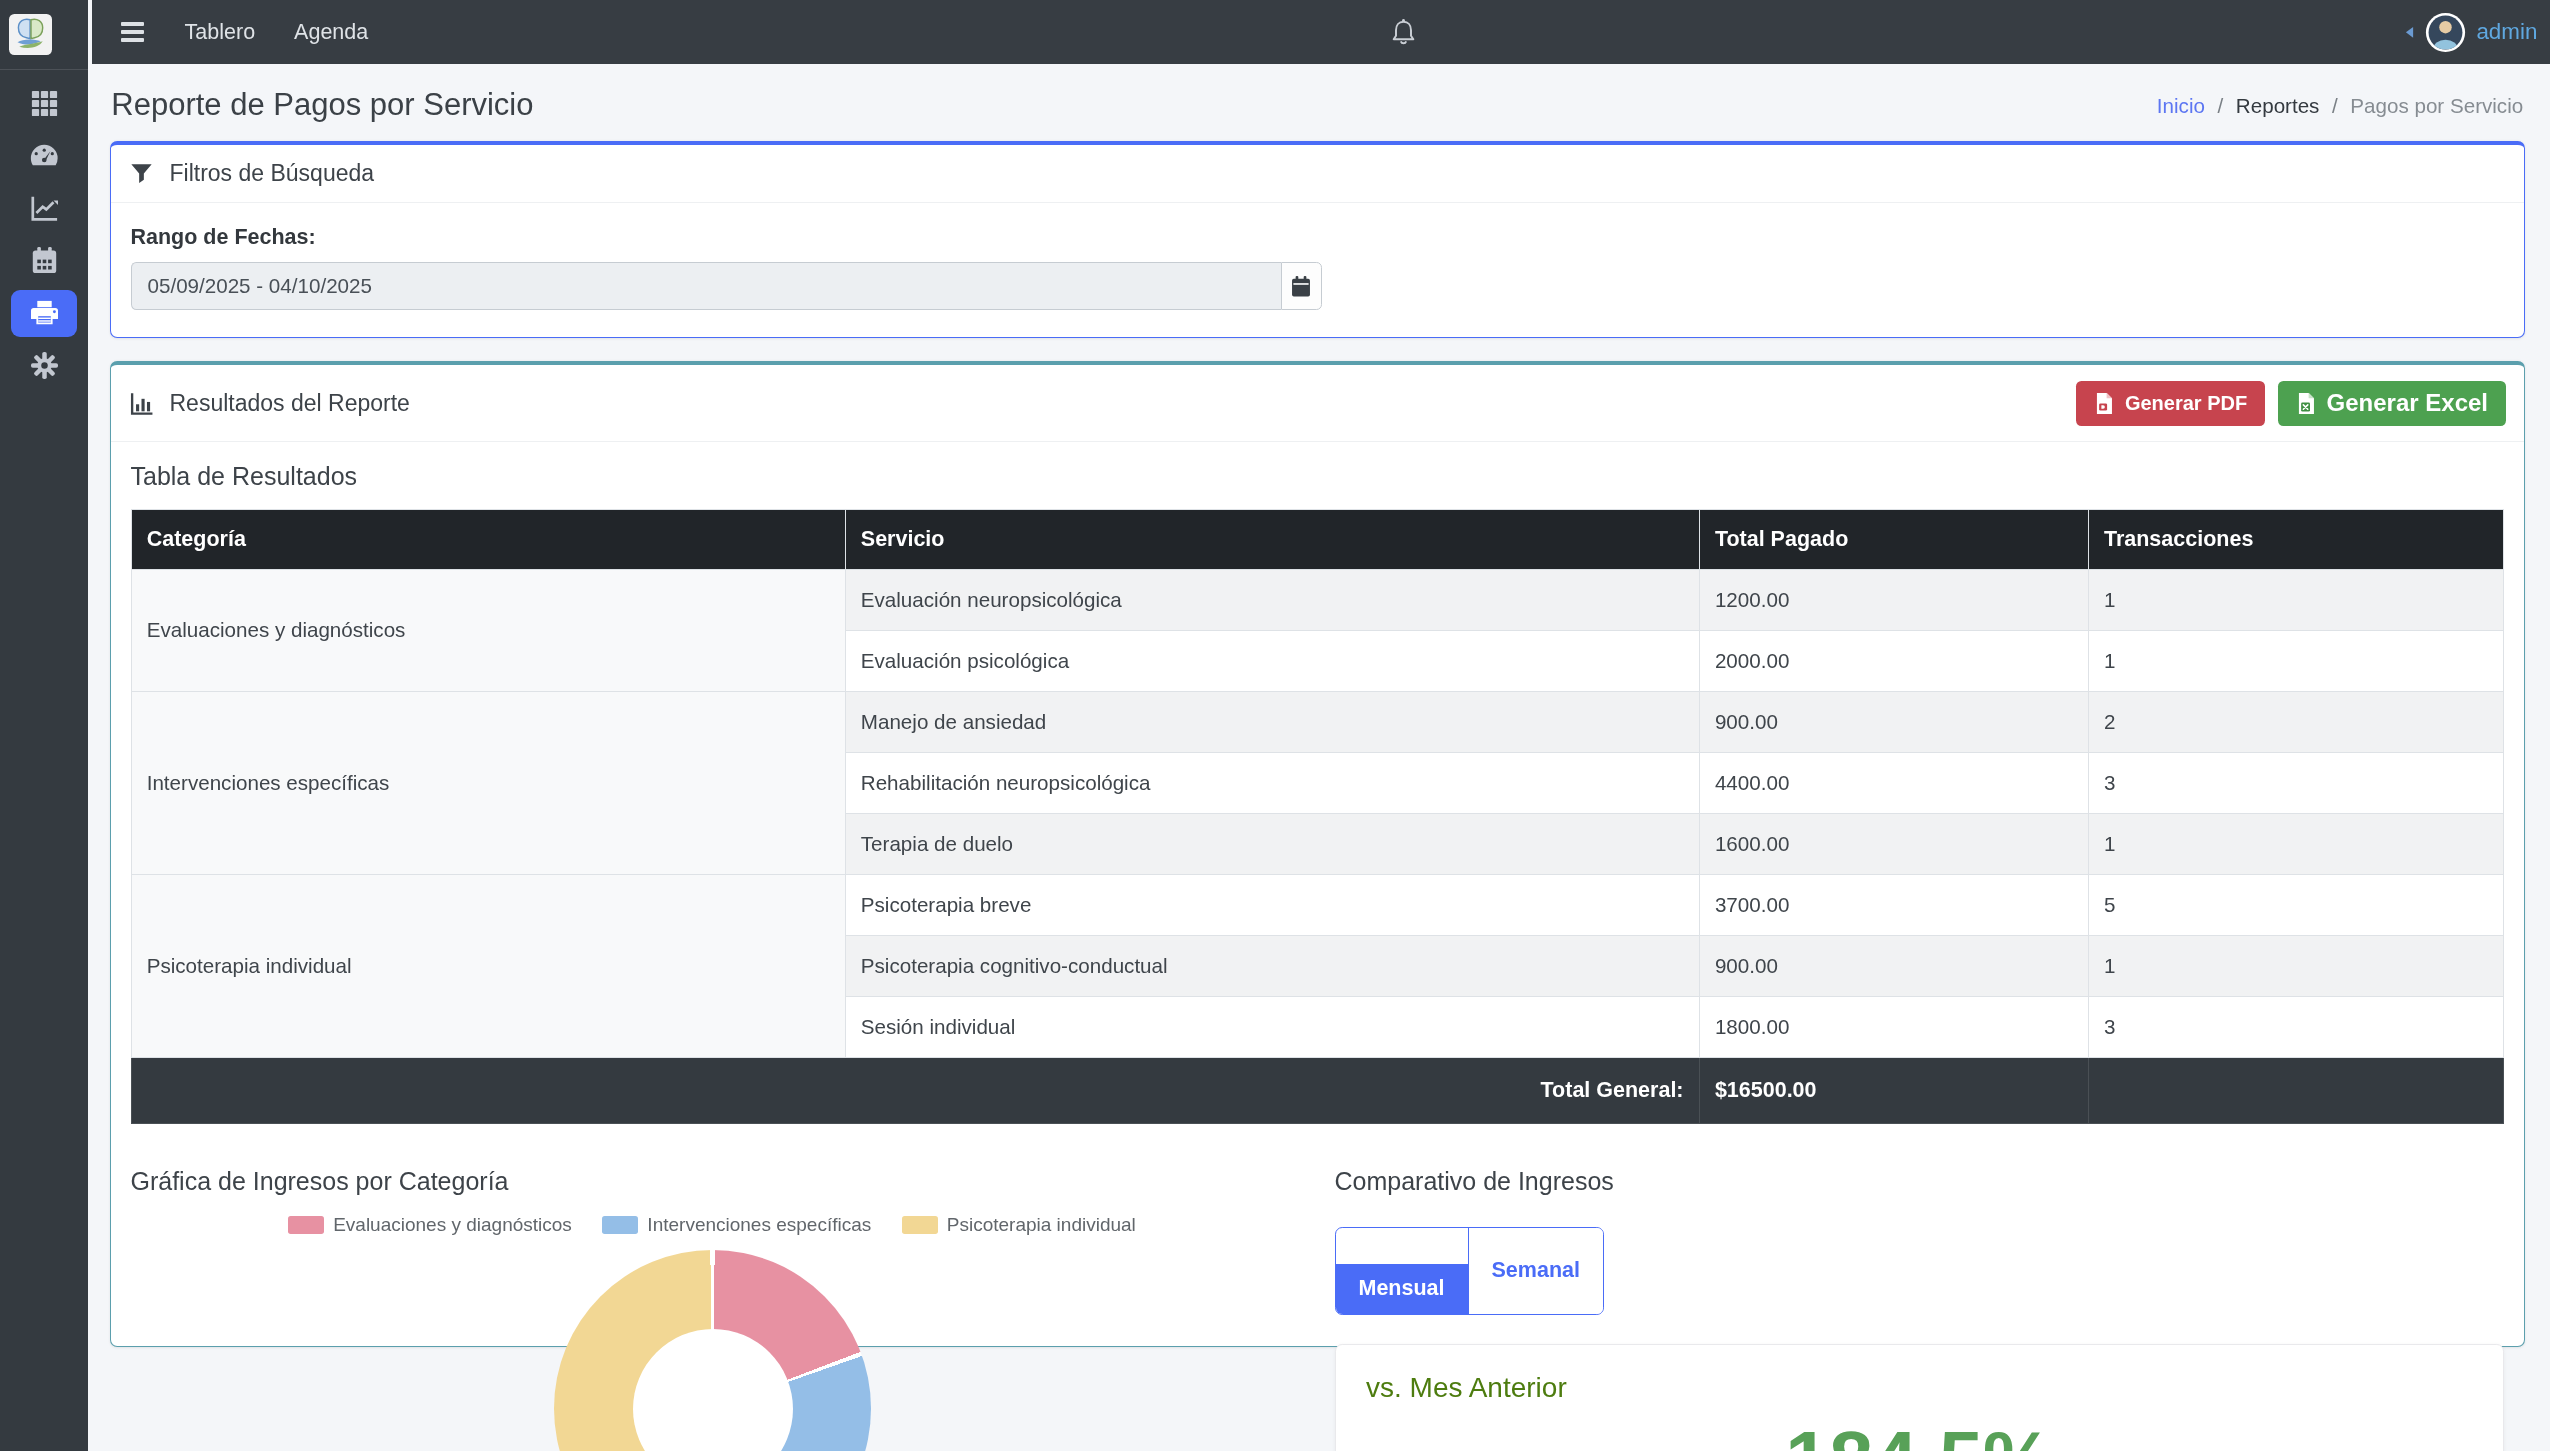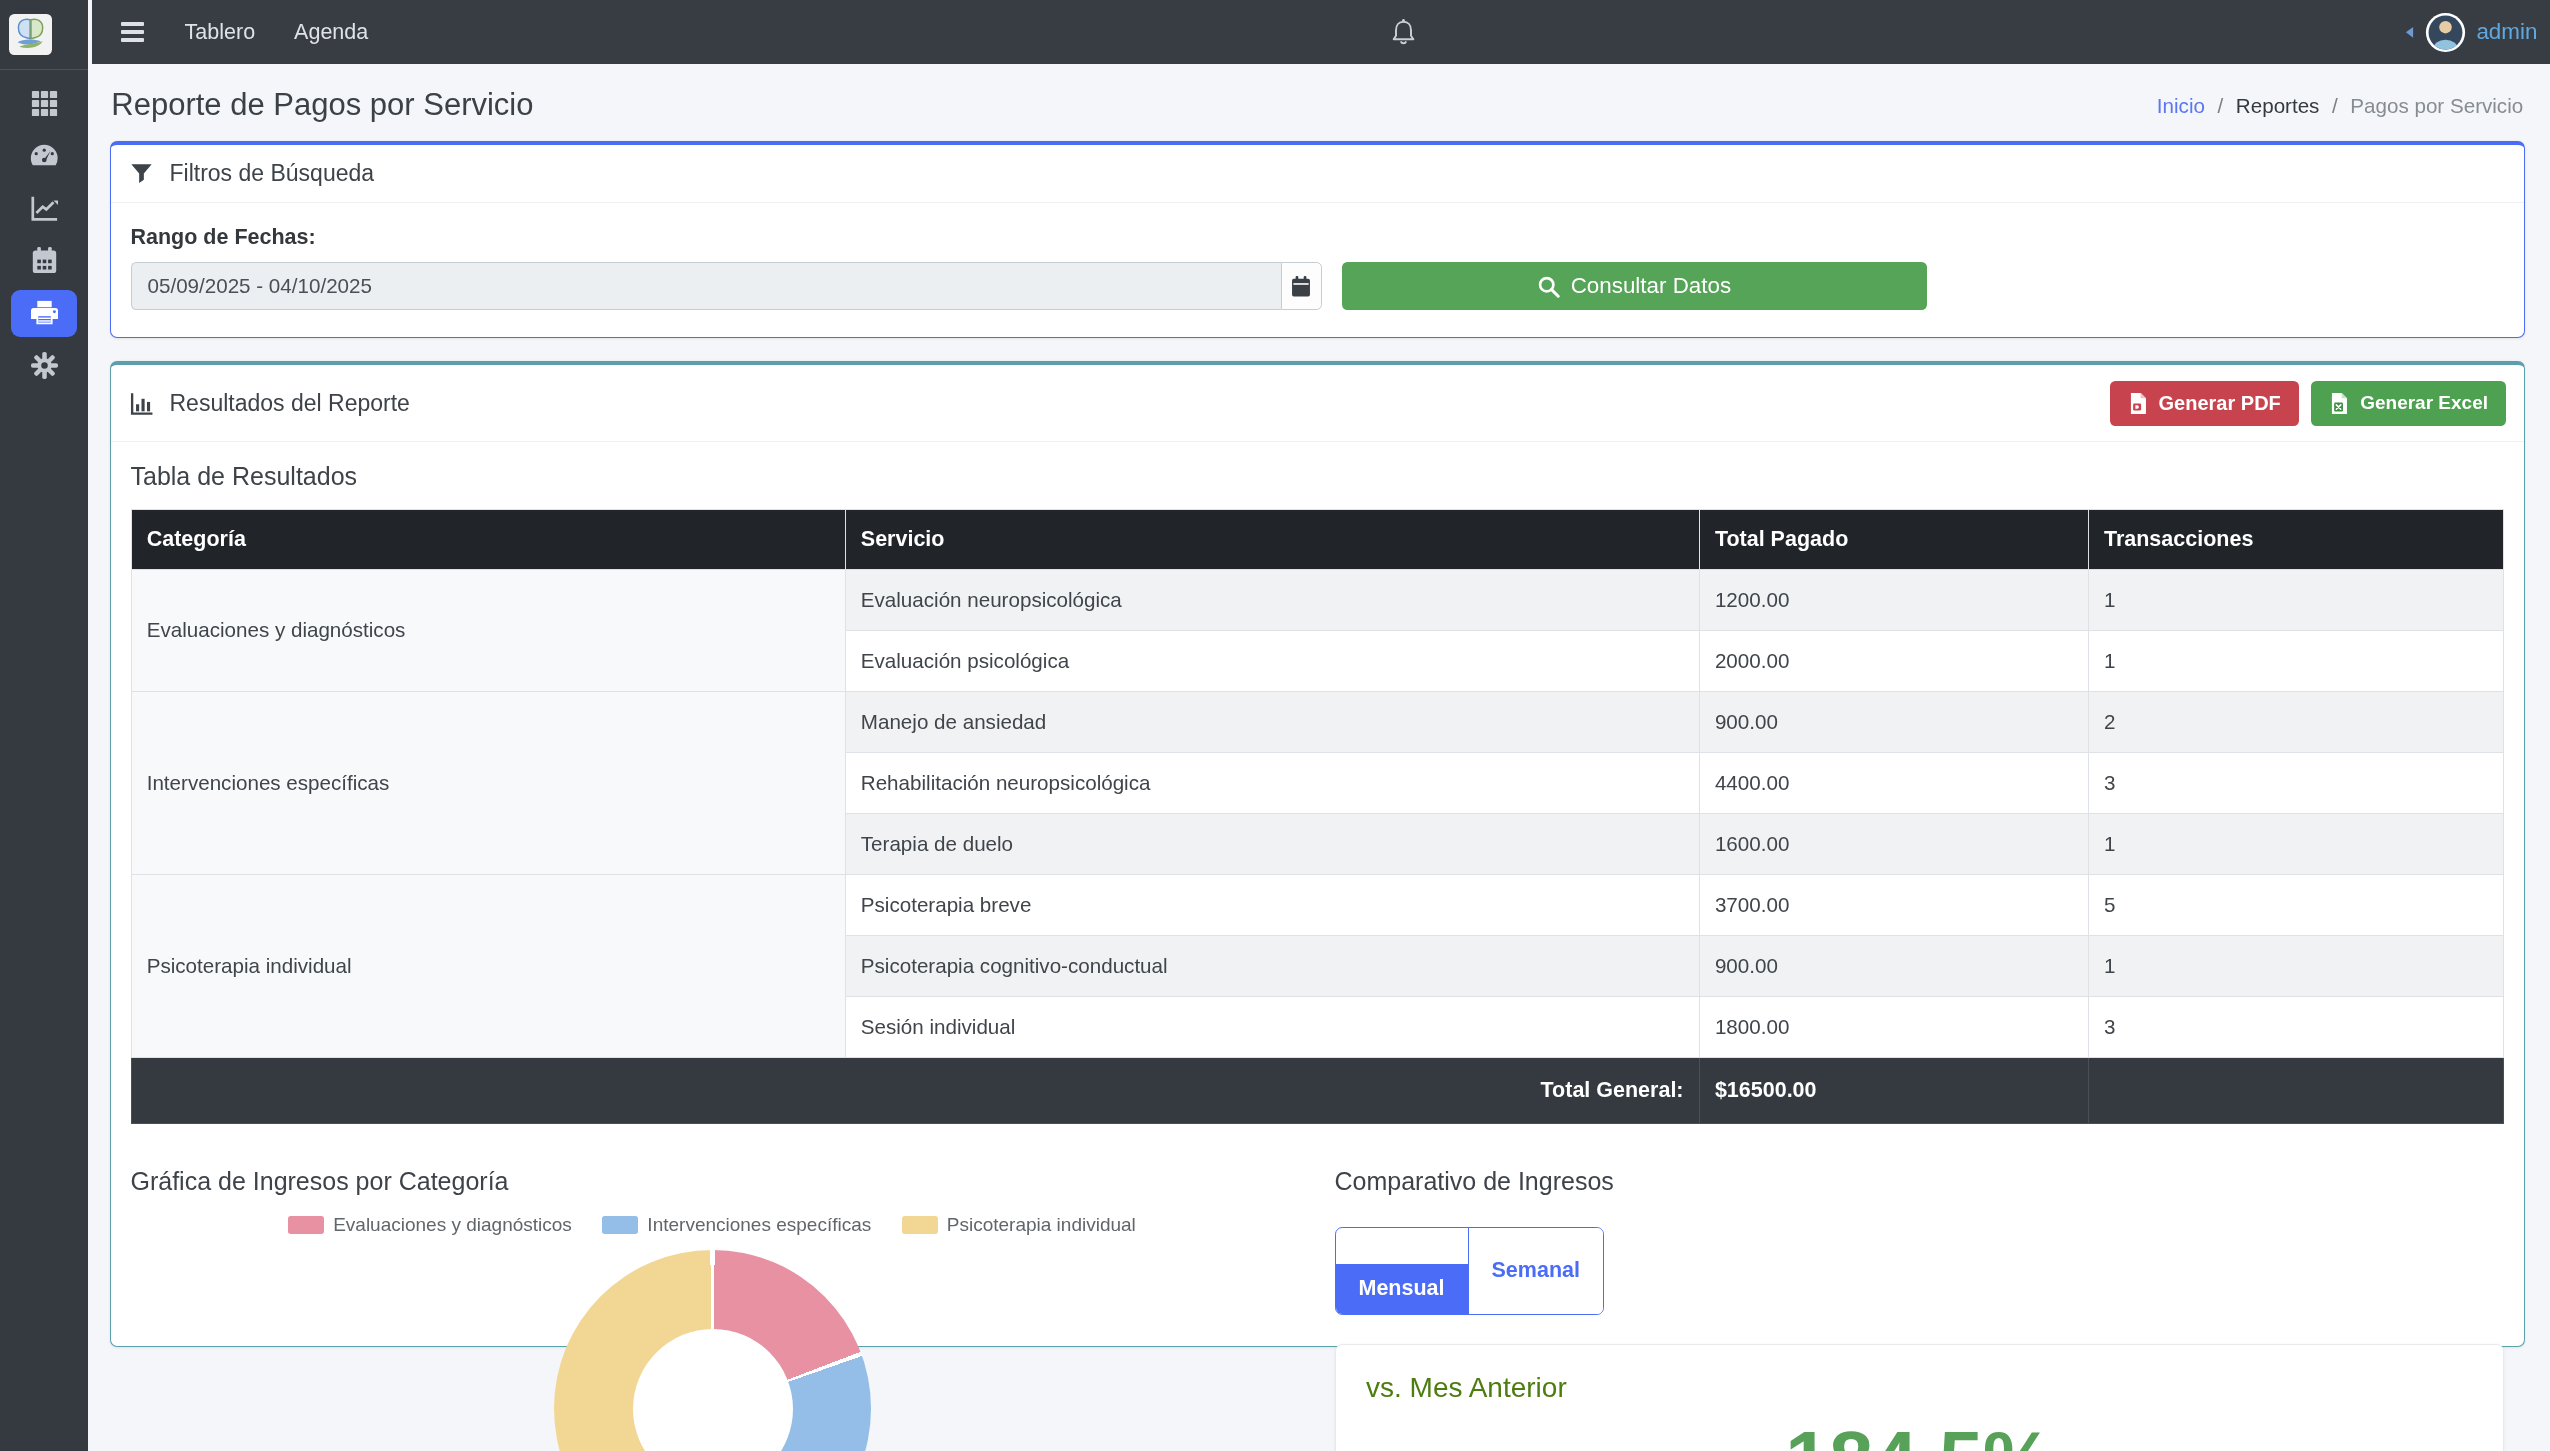--- a/index.html
+++ b/index.html
@@ -55,21 +55,21 @@
   .date-input { flex:1; height:48px; background:#eceff2; border:0.9px solid #c6ccd2;
     border-right:none; border-radius:5.4px 0 0 5.4px; font-size:20.6px; color:#495057;
     padding:12px 16px; font-family:inherit; }
   .addon-btn { width:41px; height:48px; background:#fdfdfd; border:0.9px solid #c6ccd2;
     border-radius:0 5.4px 5.4px 0; display:flex; align-items:center; justify-content:center; cursor:pointer; }
   .btn { display:flex; align-items:center; justify-content:center; gap:10.8px; border:none;
     border-radius:5.4px; cursor:pointer; color:#fff; font-family:inherit; }
   .btn-consultar { width:585px; height:48px; background:#55a457; font-size:22.4px; }
   .header-buttons { margin-left:auto; display:flex; gap:12.6px; }
   .btn-pdf { background:#c7444e; height:45px; padding:0 18px; font-size:20px; font-weight:bold; }
-  .btn-excel { background:#4da150; height:45px; padding:0 18px; font-size:19px; font-weight:bold; }
+  .btn-excel { background:#4da150; height:45px; padding:0 18px; font-size:24px; font-weight:bold; }
 
   
   .section-title { font-size:25px; font-weight:400; color:#3d4349; margin:5.4px 0 18px 0; }
   table.report { width:100%; border-collapse:collapse; font-size:20.6px; color:#3f454b; }
   .report th, .report td { border:0.9px solid #dee2e6; }
   .report thead th { background:#212529; color:#fff; text-align:left; font-size:21.5px;
     padding:17px 15.2px; font-weight:bold; }
   .report td { padding:18px 15.2px; }
   .report th.col-cat  { width:30.1%;margin-left:12px; }
   .report th.col-serv { width:36.0%; }
@@ -257,27 +257,20 @@
           <input class="date-input" readonly="" value="05/09/2025 - 04/10/2025" style="">
           <button class="addon-btn">
             <svg width="20" height="21.5" viewBox="0 0 22 24">
               <rect x="1" y="3" width="20" height="20" rx="2" fill="#3a4046"></rect>
               <rect x="5" y="0" width="3" height="6" rx="1.2" fill="#3a4046"></rect>
               <rect x="14" y="0" width="3" height="6" rx="1.2" fill="#3a4046"></rect>
               <rect x="2.5" y="8" width="17" height="1.8" fill="#fff"></rect>
             </svg>
           </button>
         </div>
-        <button class="btn btn-consultar">
-          <svg width="23" height="23" viewBox="0 0 26 26">
-            <circle cx="11" cy="11" r="7.5" fill="none" stroke="#fff" stroke-width="3"></circle>
-            <path d="M16.5 16.5 24 24" stroke="#fff" stroke-width="3.4" stroke-linecap="round"></path>
-          </svg>
-          <span>Consultar Datos</span>
-        </button>
       </div>
     </div>
   </section>
 
   <section class="card results-card">
     <div class="card-header">
       <svg width="25" height="25" viewBox="0 0 32 32">
         <path d="M4 3v26h26" stroke="#3d4349" stroke-width="3" fill="none"></path>
         <rect x="9" y="17" width="4" height="9" fill="#3d4349"></rect>
         <rect x="16" y="10" width="4" height="16" fill="#3d4349"></rect>

